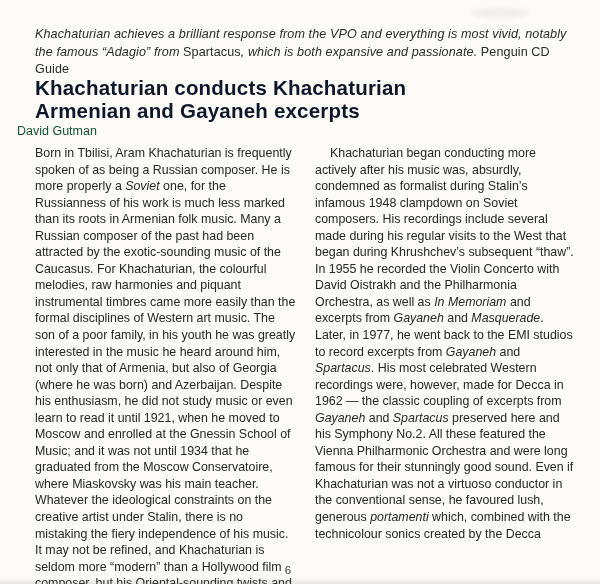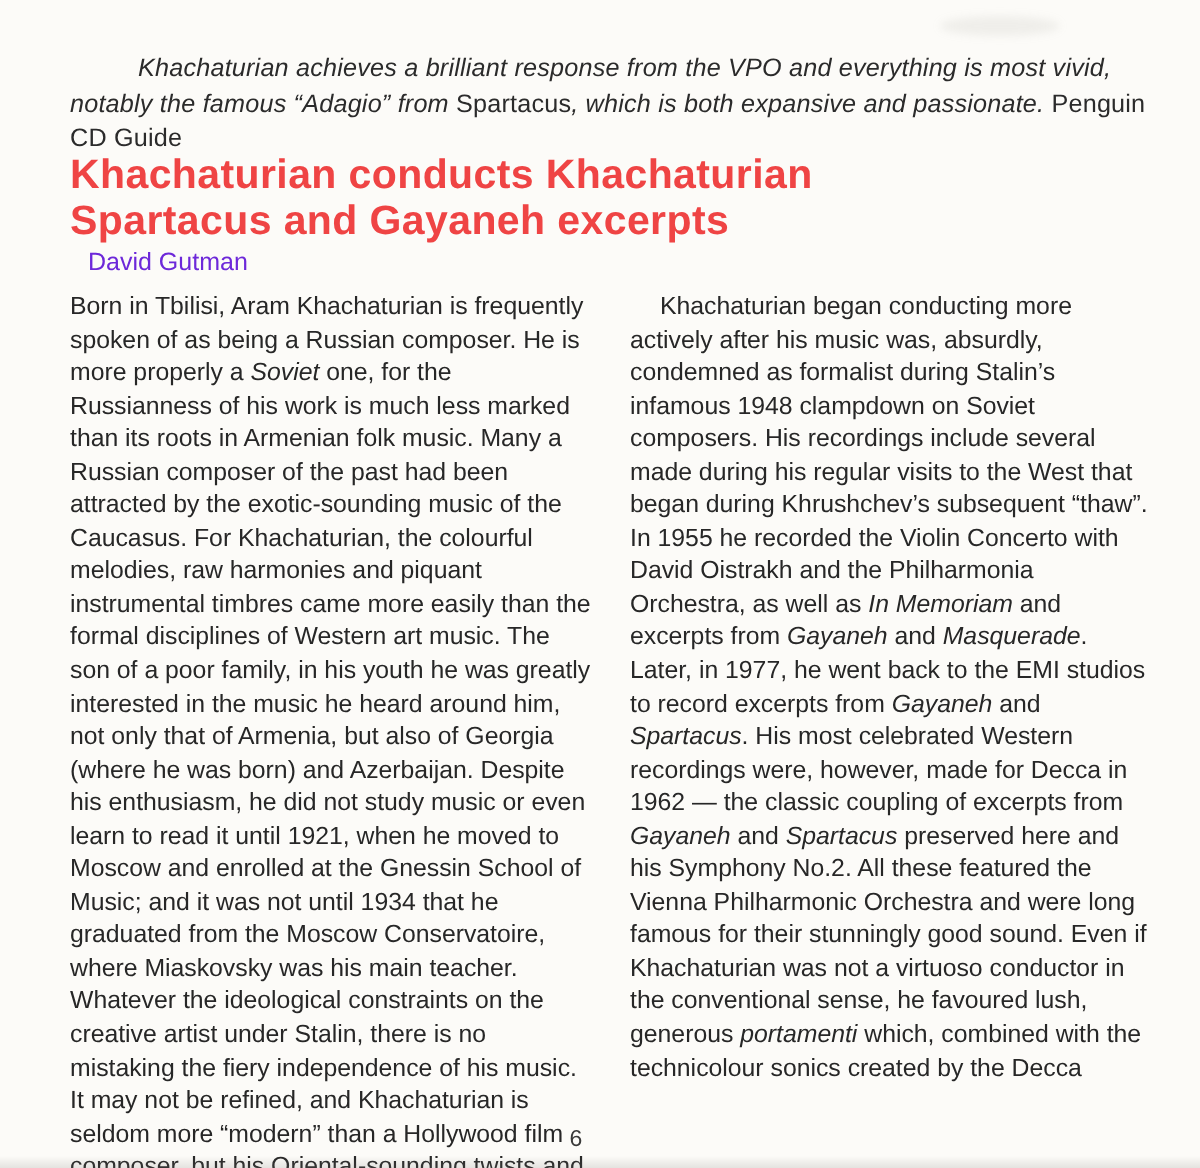--- a/index.html
+++ b/index.html
@@ -55,32 +55,32 @@
   }
   .heading {
     position: absolute;
     left: 35px;
     right: 24px;
     top: 76px;
     margin: 0;
     font-size: 20.5px;
     font-weight: bold;
     line-height: 23px;
-    color: #ef4444;
+    color: #0f172a;
     letter-spacing: 0.2px;
   }
   .heading .line {
     display: block;
   }
   .byline {
     position: absolute;
-    left: 44px;
+    left: 17px;
     top: 124px;
     font-size: 12.5px;
-    color: #6d28d9;
+    color: #14532d;
   }
   .columns {
     position: absolute;
     left: 35px;
     top: 145px;
     width: 542px;
     display: flex;
     gap: 18px;
   }
   .col {
@@ -106,25 +106,25 @@
     color: #3a3a3a;
   }
 </style>
 </head>
 <body>
 
 <div class="page" style="background: rgb(252, 251, 248); color: rgb(38, 38, 38);">
 
   <div class="scan-smudge"></div>
 
-  <p class="quote"><em style="font-style: italic; margin-left: 34px;">Khachaturian achieves a brilliant response from the VPO and everything is most vivid, notably the famous “Adagio” from </em><span style="font-style: normal;">Spartacus</span><em style="">, which is both expansive and passionate.</em><span style="font-style: normal;"> Penguin CD Guide</span></p>
+  <p class="quote"><em style="font-style: italic;">Khachaturian achieves a brilliant response from the VPO and everything is most vivid, notably the famous “Adagio” from </em><span style="font-style: normal;">Spartacus</span><em style="">, which is both expansive and passionate.</em><span style="font-style: normal;"> Penguin CD Guide</span></p>
 
   <h1 class="heading">
     <span class="line">Khachaturian conducts Khachaturian</span>
-    <span class="line">Spartacus and Gayaneh excerpts</span>
+    <span class="line">Armenian and Gayaneh excerpts</span>
   </h1>
 
   <div class="byline">David Gutman</div>
 
   <div class="columns">
     <div class="col">
       <p><span style="font-style: normal;">Born in Tbilisi, Aram Khachaturian is frequently spoken of as being a Russian composer. He is more properly a </span><em style="font-style: italic;">Soviet</em><span style="font-style: normal;"> one, for the Russianness of his work is much less marked than its roots in Armenian folk music. Many a Russian composer of the past had been attracted by the exotic-sounding music of the Caucasus. For Khachaturian, the colourful melodies, raw harmonies and piquant instrumental timbres came more easily than the formal disciplines of Western art music. The son of a poor family, in his youth he was greatly interested in the music he heard around him, not only that of Armenia, but also of Georgia (where he was born) and Azerbaijan. Despite his enthusiasm, he did not study music or even learn to read it until 1921, when he moved to Moscow and enrolled at the Gnessin School of Music; and it was not until 1934 that he graduated from the Moscow Conservatoire, where Miaskovsky was his main teacher. Whatever the ideological constraints on the creative artist under Stalin, there is no mistaking the fiery independence of his music. It may not be refined, and Khachaturian is seldom more “modern” than a Hollywood film composer, but his Oriental-sounding twists and</span></p>
     </div>
     <div class="col">
       <p class="indent"><span style="font-style: normal;">Khachaturian began conducting more actively after his music was, absurdly, condemned as formalist during Stalin’s infamous 1948 clampdown on Soviet composers. His recordings include several made during his regular visits to the West that began during Khrushchev’s subsequent “thaw”. In 1955 he recorded the Violin Concerto with David Oistrakh and the Philharmonia Orchestra, as well as </span><em style="font-style: italic;">In Memoriam</em><span style="font-style: normal;"> and excerpts from </span><em style="font-style: italic;">Gayaneh</em><span style="font-style: normal;"> and </span><em style="font-style: italic;">Masquerade</em><span style="font-style: normal;">. Later, in 1977, he went back to the EMI studios to record excerpts from </span><em style="font-style: italic;">Gayaneh</em><span style="font-style: normal;"> and </span><em style="font-style: italic;">Spartacus</em><span style="font-style: normal;">. His most celebrated Western recordings were, however, made for Decca in 1962 — the classic coupling of excerpts from </span><em style="font-style: italic;">Gayaneh</em><span style="font-style: normal;"> and </span><em style="font-style: italic;">Spartacus</em><span style="font-style: normal;"> preserved here and his Symphony No.2. All these featured the Vienna Philharmonic Orchestra and were long famous for their stunningly good sound. Even if Khachaturian was not a virtuoso conductor in the conventional sense, he favoured lush, generous </span><em style="font-style: italic;">portamenti</em><span style="font-style: normal;"> which, combined with the technicolour sonics created by the Decca</span></p>

